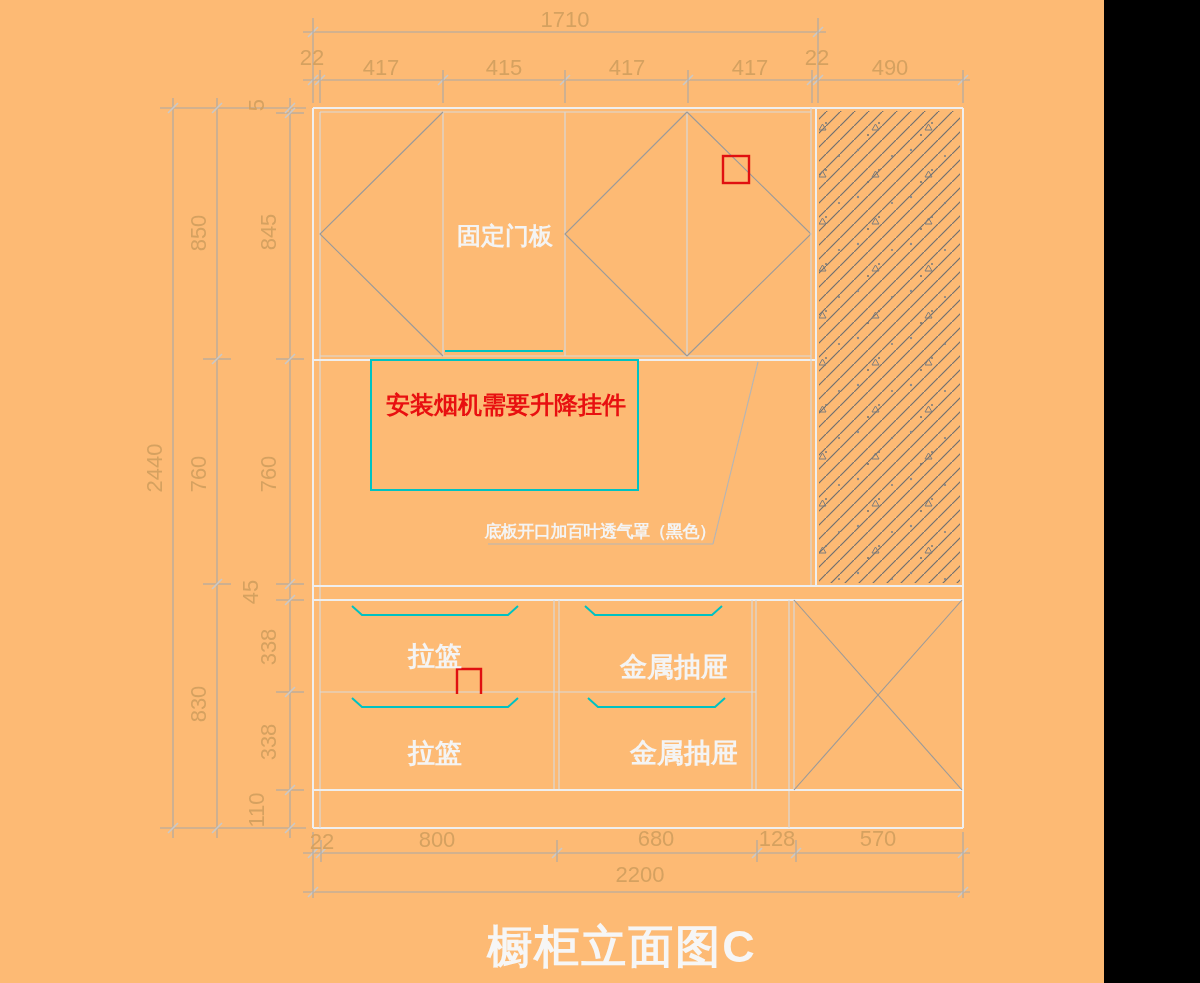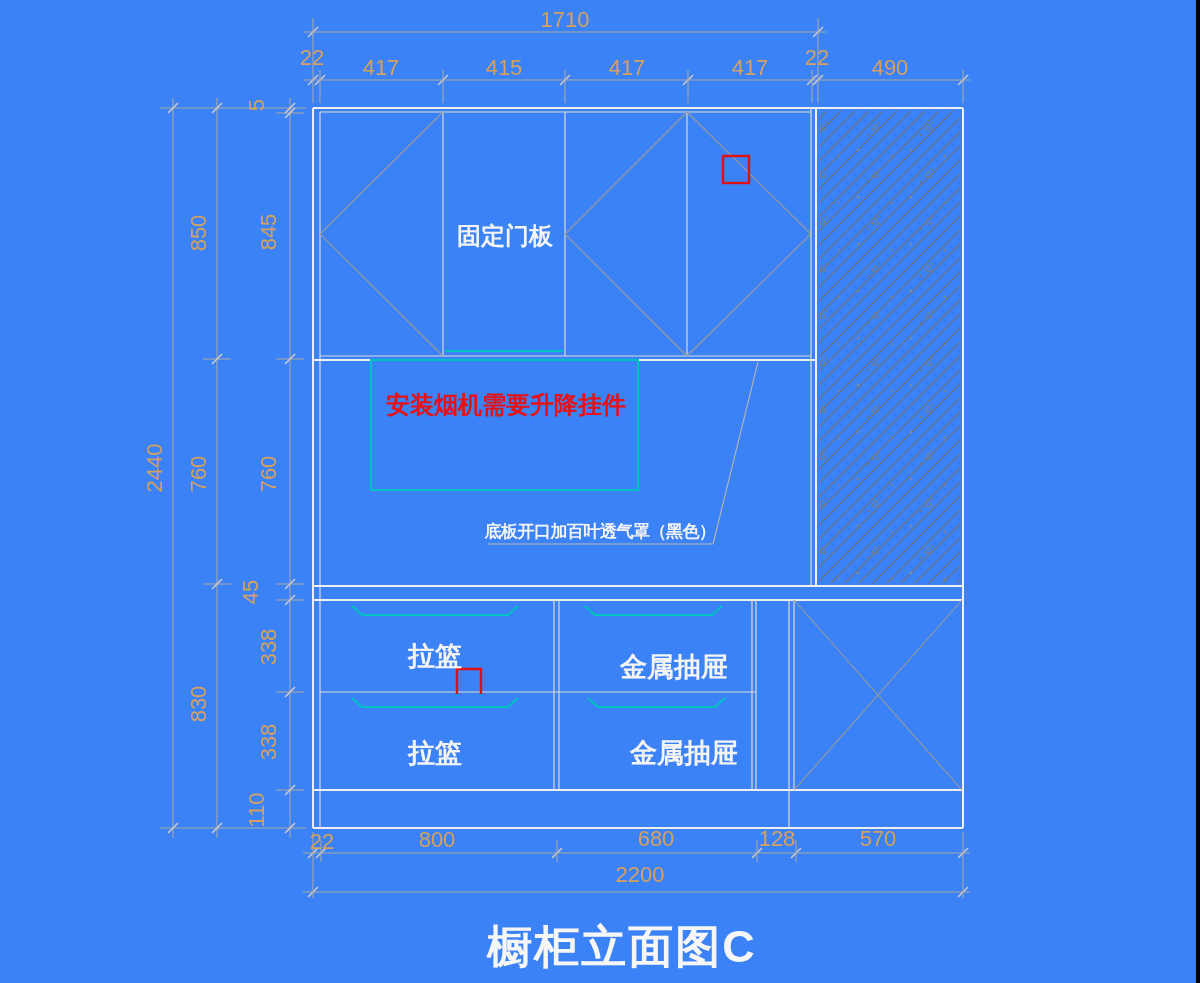--- a/index.html
+++ b/index.html
@@ -1,16 +1,16 @@
 <!DOCTYPE html>
 <html><head>
 <meta charset="utf-8">
 <style>
   html,body{margin:0;padding:0;background:#000;}
-  .stage{position:relative;width:1196px;height:983px;background:#3b82f6;overflow:hidden;
+  .stage{position:relative;width:1104px;height:983px;background:#fdba74;overflow:hidden;
          font-family:"Liberation Sans", sans-serif;}
   svg{display:block}
   
   .w2{stroke:#efefef;stroke-width:2;fill:none}
   .w1{stroke:#d9d9d9;stroke-width:1.2;fill:none}
   .swing{stroke:#9a9a9a;stroke-width:1.1;fill:none}
   .dim{stroke:#a8a8a8;stroke-width:1.1;fill:none}
   .tick{stroke:#c9c9c9;stroke-width:1.6;fill:none}
   .cyan{stroke:#00c2c2;stroke-width:2;fill:none}
   .red{stroke:#e01010;stroke-width:2.4;fill:none}

